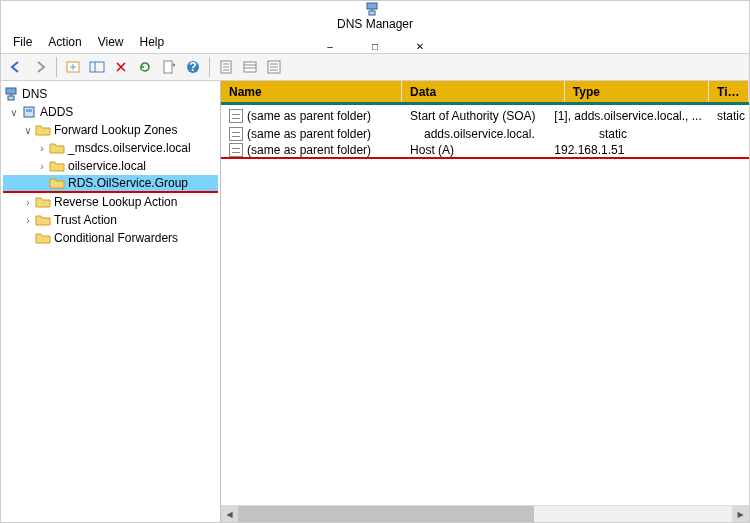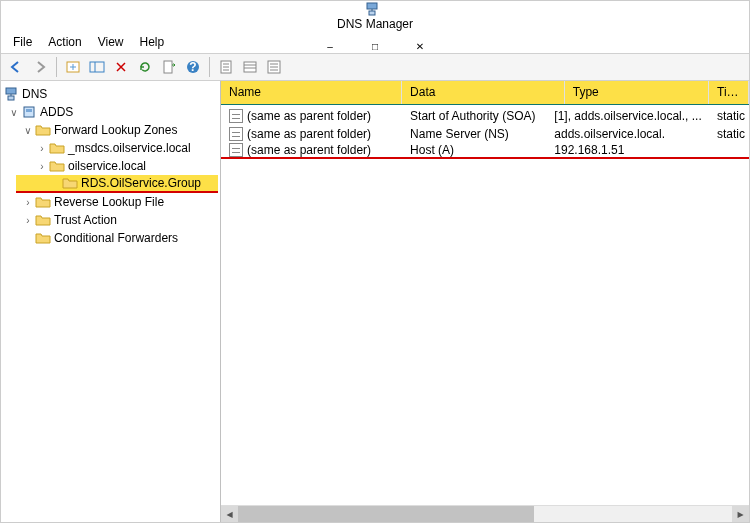--- a/index.html
+++ b/index.html
@@ -10,27 +10,27 @@
     .win-controls { display: flex; gap: 0; }
     .win-btn { width: 45px; height: 30px; display: flex; align-items: center; justify-content: center; font-family: "Segoe UI Symbol", sans-serif; font-size: 10px; }
     .menubar { height: 22px; display: flex; align-items: center; padding: 0 4px; }
     .menu-item { padding: 2px 8px; }
     .toolbar { height: 28px; border-top: 1px solid #d0d0d0; border-bottom: 1px solid #d0d0d0; background: #f5f5f5; display: flex; align-items: center; padding: 0 4px; gap: 2px; }
     .tool-btn { width: 22px; height: 22px; display: flex; align-items: center; justify-content: center; border: 1px solid transparent; }
     .tool-sep { width: 1px; height: 20px; background: #c0c0c0; margin: 0 3px; }
     .content { flex: 1; display: flex; min-height: 0; }
     .tree-panel { width: 220px; border-right: 1px solid #c0c0c0; overflow: auto; padding: 4px 2px; }
     .tree-node { display: flex; align-items: center; height: 18px; white-space: nowrap; cursor: default; padding-right: 4px; }
-    .tree-node.selected { background: #fde047; margin-left: 13px; }
+    .tree-node.selected { background: #7dd3fc; }
     .tree-toggle { width: 14px; text-align: center; color: #666; font-size: 10px; user-select: none; }
     .tree-icon { width: 16px; height: 16px; margin-right: 3px; display: flex; align-items: center; justify-content: center; }
     .tree-label { }
     .underline-red { border-bottom: 2px solid #d40000; }
     .list-panel { flex: 1; display: flex; flex-direction: column; min-width: 0; }
-    .list-header { display: flex; border-bottom: 1px solid #0f766e; height: 24px; background: #fde047; }
+    .list-header { display: flex; border-bottom: 3px solid #0f766e; height: 24px; background: #eab308; font-weight: bold; }
     .list-col { padding: 4px 8px; border-right: 1px solid #e0e0e0; overflow: hidden; text-overflow: ellipsis; white-space: nowrap; }
     .list-body { flex: 1; overflow: auto; position: relative; }
     .list-row { display: flex; height: 18px; align-items: flex-end; }
     .list-cell { padding: 0 8px; overflow: hidden; text-overflow: ellipsis; white-space: nowrap; display: flex; align-items: center; gap: 4px; }
     .row-underline { border-bottom: 2px solid #d40000; }
     .c-name { width: 195px; }
     .c-type { width: 155px; }
     .c-data { width: 175px; }
     .c-time { flex: 1; min-width: 40px; }
     .scrollbar-h { height: 17px; background: #f0f0f0; border-top: 1px solid #ddd; display: flex; align-items: center; }
@@ -207,21 +207,21 @@
       <span class="tree-label">RDS.OilService.Group</span>
     </div>
     <div class="tree-node">
       <span class="ind" style="width:18px"></span>
       <span class="tree-toggle">›</span>
       <span class="tree-icon">
           <svg viewBox="0 0 16 16">
             <path d="M1 4 h5 l1 2 h8 v7 h-14 z" fill="#f7d774" stroke="#c9a227"></path>
           </svg>
         </span>
-      <span class="tree-label">Reverse Lookup File</span>
+      <span class="tree-label">Reverse Lookup Action</span>
     </div>
     <div class="tree-node">
       <span class="ind" style="width:18px"></span>
       <span class="tree-toggle">›</span>
       <span class="tree-icon">
           <svg viewBox="0 0 16 16">
             <path d="M1 4 h5 l1 2 h8 v7 h-14 z" fill="#f7d774" stroke="#c9a227"></path>
           </svg>
         </span>
       <span class="tree-label">Trust Action</span>
@@ -252,21 +252,20 @@
           </div>
         <div class="list-cell c-type">Start of Authority (SOA)</div>
         <div class="list-cell c-data">[1], adds.oilservice.local., ...</div>
         <div class="list-cell c-time">static</div>
       </div>
       <div class="list-row">
         <div class="list-cell c-name">
             <span class="record-icon"></span>
             <span>(same as parent folder)</span>
           </div>
-        <div class="list-cell c-type">Name Server (NS)</div>
         <div class="list-cell c-data">adds.oilservice.local.</div>
         <div class="list-cell c-time">static</div>
       </div>
       <div class="list-row row-underline">
         <div class="list-cell c-name">
             <span class="record-icon"></span>
             <span>(same as parent folder)</span>
           </div>
         <div class="list-cell c-type">Host (A)</div>
         <div class="list-cell c-data">192.168.1.51</div>

